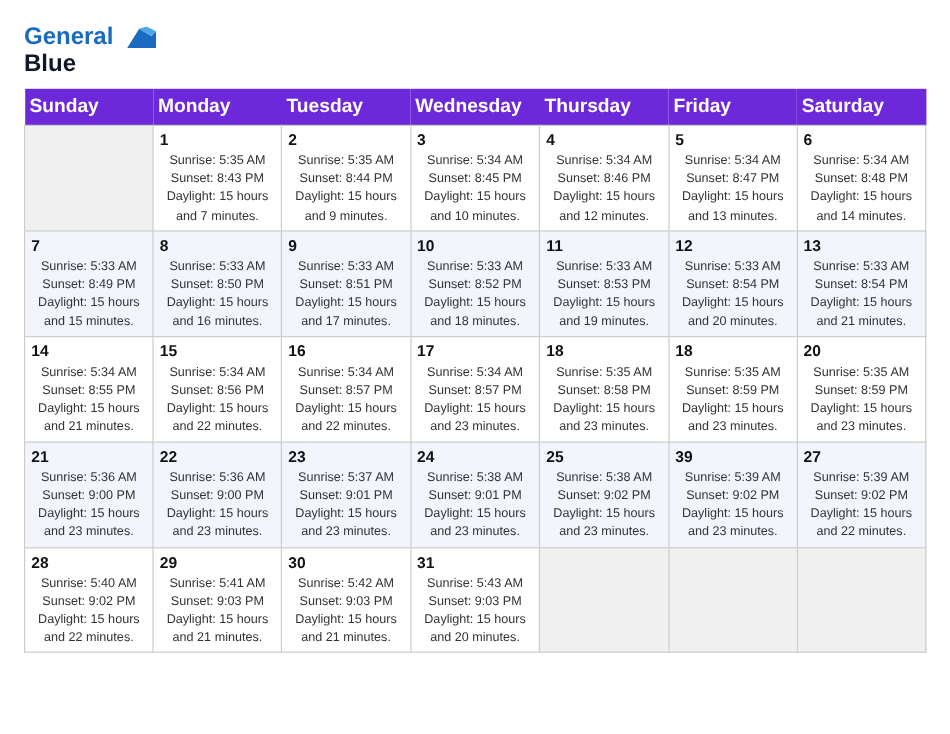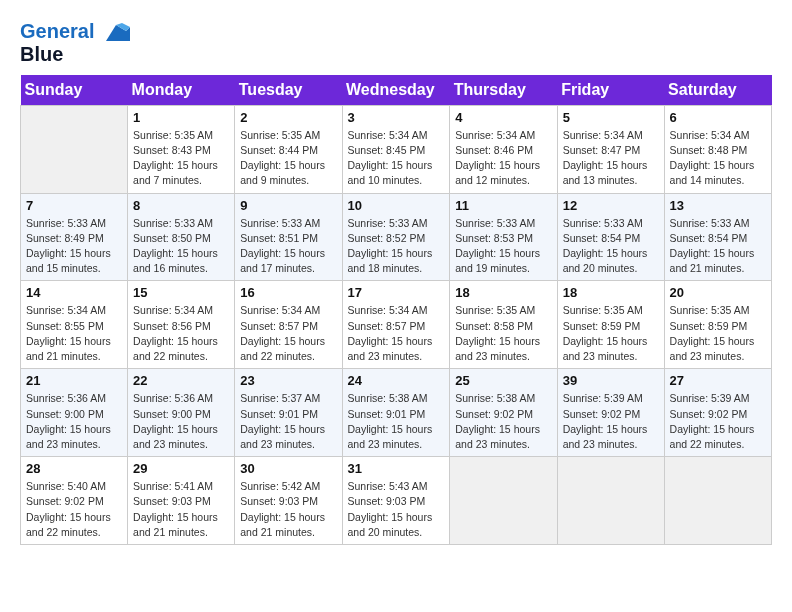--- a/index.html
+++ b/index.html
@@ -68,20 +68,21 @@
     .day-num {
       font-weight: bold;
       font-size: 13px;
       margin-bottom: 3px;
       color: #111;
     }
     .day-info {
       font-size: 10.5px;
       color: #333;
       line-height: 1.45;
+      text-align: center;
     }
     tr:nth-child(odd) td {
       background: #fff;
     }
     tr:nth-child(even) td {
       background: #f2f6fc;
     }
     td.empty {
       background: #f0f0f0 !important;
     }

